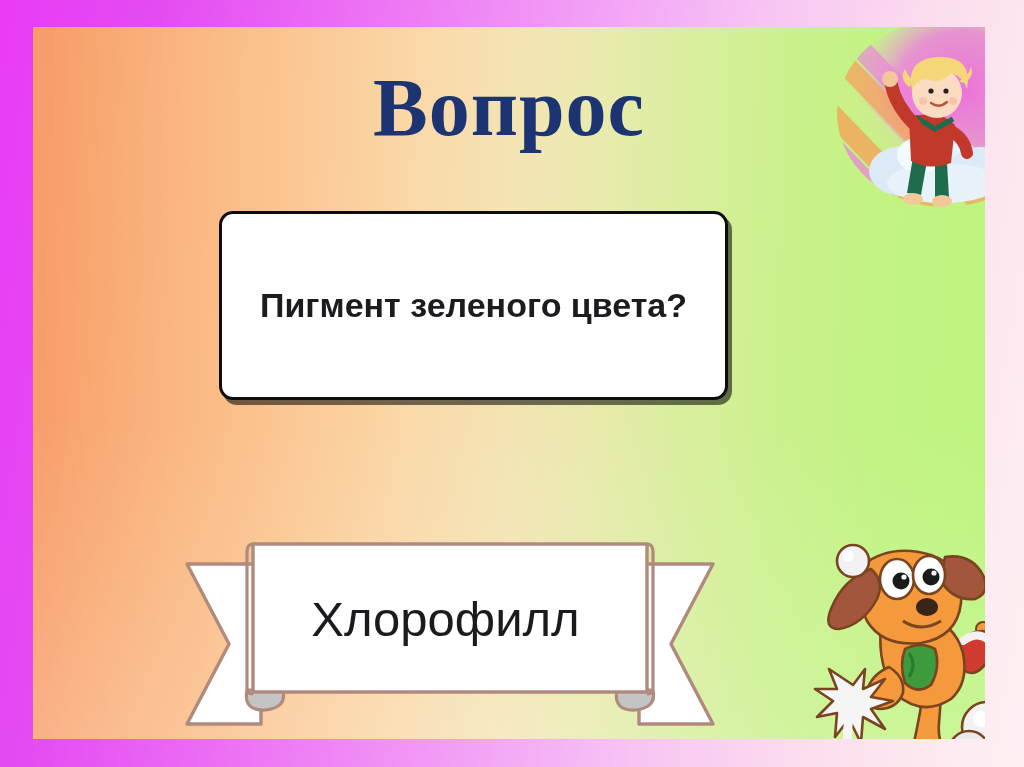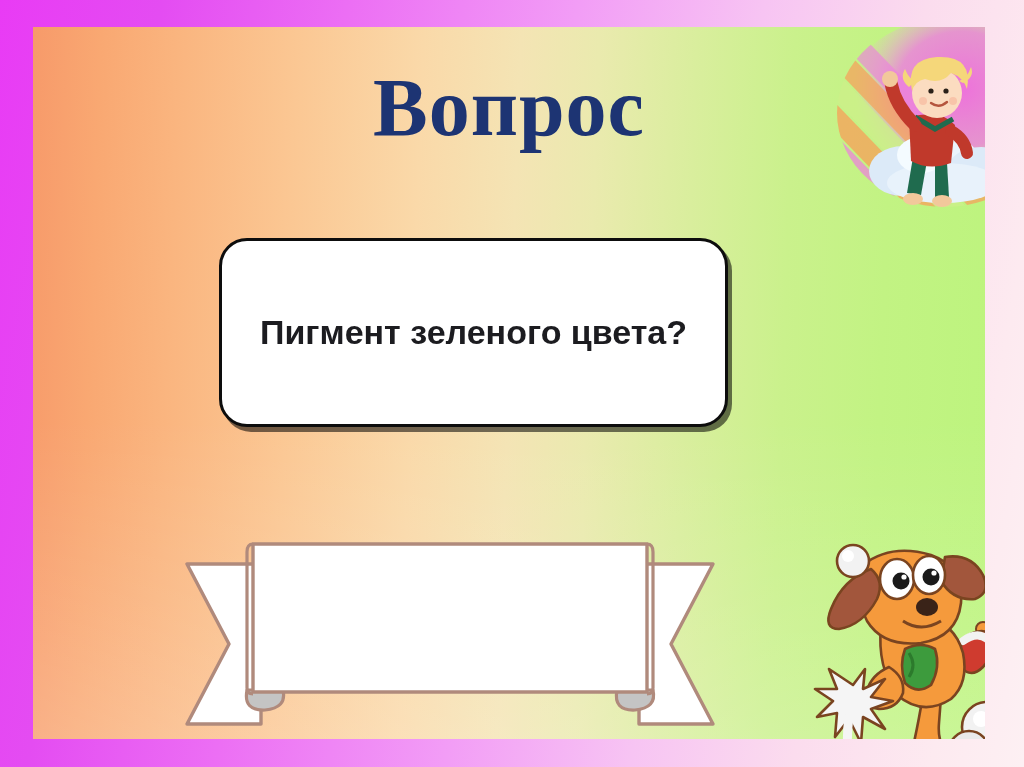--- a/index.html
+++ b/index.html
@@ -76,27 +76,27 @@
     letter-spacing: 1px;
     color: #1d3473;
     z-index: 6;
     user-select: none;
   }
 
   
   #question-box {
     position: absolute;
     left: 186px;
-    top: 211px;
+    top: 184px;
     width: 509px;
     height: 189px;
     box-sizing: border-box;
     background: #ffffff;
     border: 3px solid #0d0d0d;
-    border-radius: 28px;
+    border-radius: 14px;
     box-shadow: 4px 5px 0 rgba(0,0,0,0.55);
     display: flex;
     align-items: center;
     justify-content: center;
     z-index: 5;
   }
   #question-text {
     font-family: "Liberation Sans", sans-serif;
     font-weight: bold;
     font-size: 34px;
@@ -183,20 +183,21 @@
 
         <path d="M64 160 L100 160 Q104 178 82 180 Q60 181 64 160 Z" fill="#c4c4c4" stroke="#b08a7c" stroke-width="3.2" stroke-linejoin="round"></path>
 
         <path d="M434 160 L470 160 Q474 178 452 180 Q430 181 434 160 Z" fill="#c4c4c4" stroke="#b08a7c" stroke-width="3.2" stroke-linejoin="round"></path>
 
         <path d="M70 14 L464 14 L464 162 L70 162 Z" fill="#ffffff" stroke="#b08a7c" stroke-width="3.4" stroke-linejoin="round"></path>
 
         <path d="M70 14 Q64 14 64 22 L64 158 Q64 164 70 164" fill="none" stroke="#b08a7c" stroke-width="3.2"></path>
         <path d="M464 14 Q470 14 470 22 L470 158 Q470 164 464 164" fill="none" stroke="#b08a7c" stroke-width="3.2"></path>
       </svg>
+      <div id="answer-text">Хлорофилл</div>
     </div>
 
     <div id="clipart-girl-cloud">
       <svg viewBox="0 0 262 238" xmlns="http://www.w3.org/2000/svg">
         <defs>
           <radialGradient id="gHalo" cx="58%" cy="38%" r="52%">
             <stop offset="0%" stop-color="#f06bdf" stop-opacity="0.95"></stop>
             <stop offset="60%" stop-color="#ef7ce2" stop-opacity="0.80"></stop>
             <stop offset="100%" stop-color="#f3a8ea" stop-opacity="0.0"></stop>
           </radialGradient>

